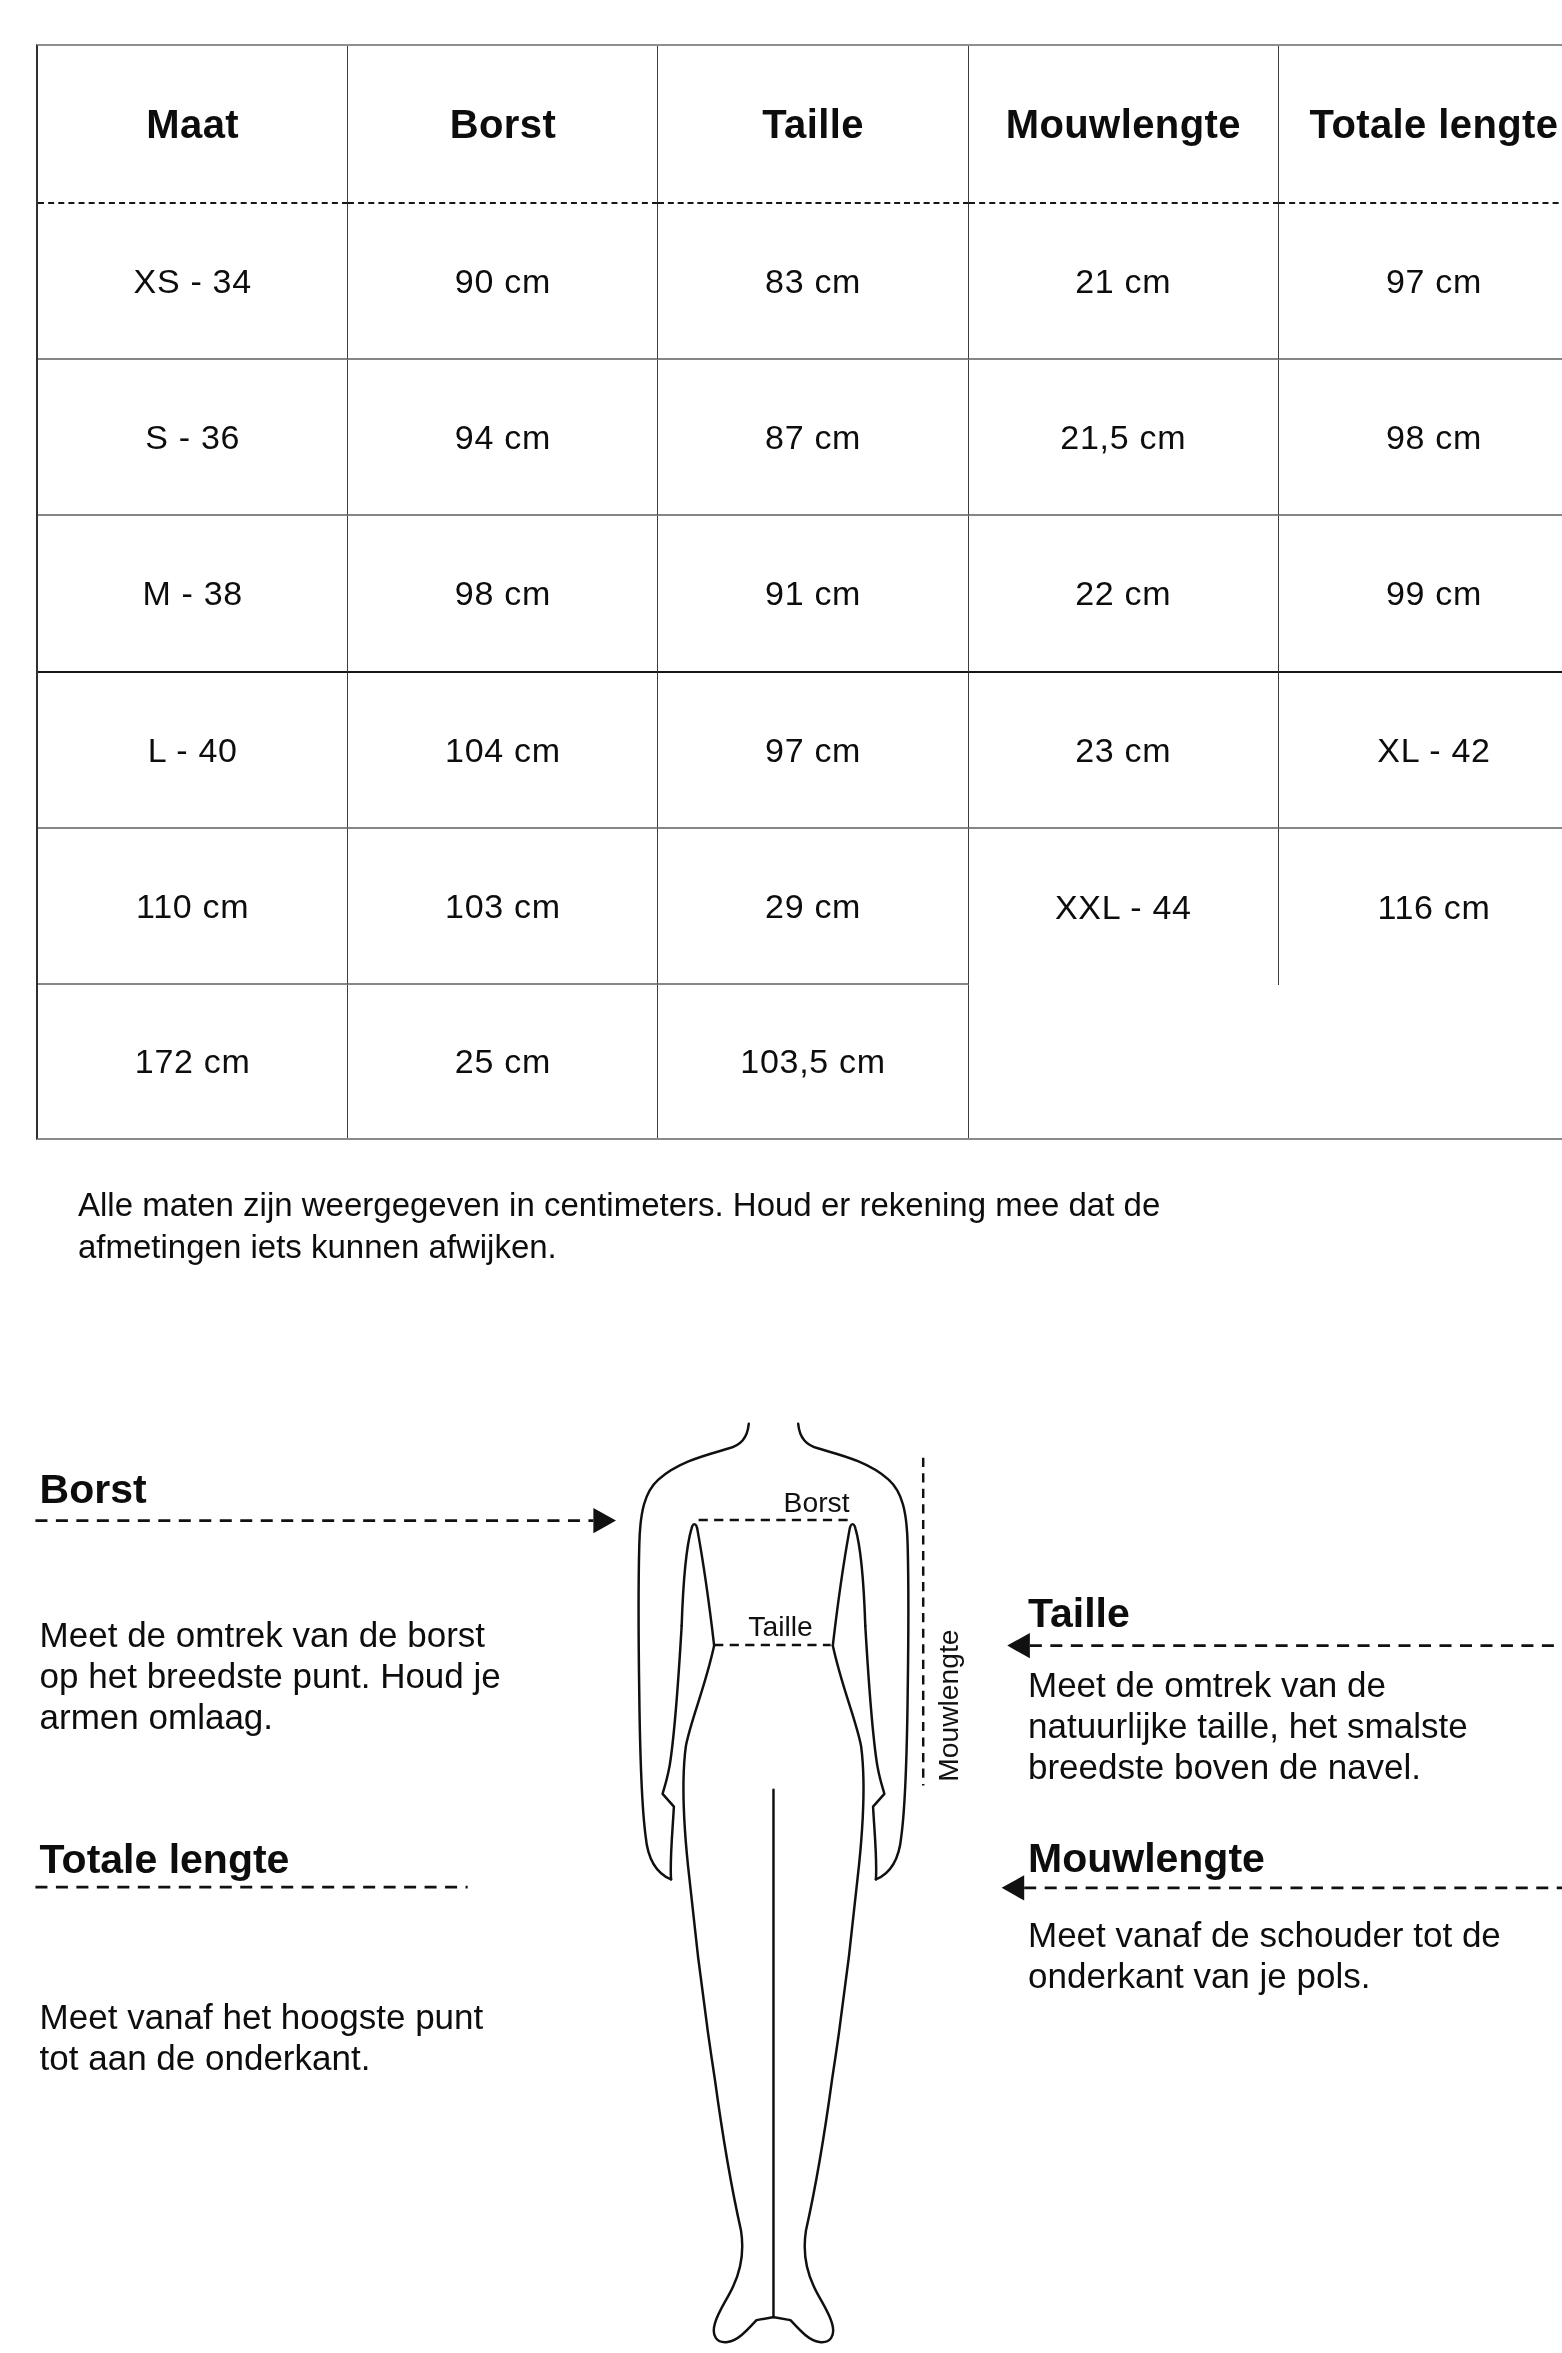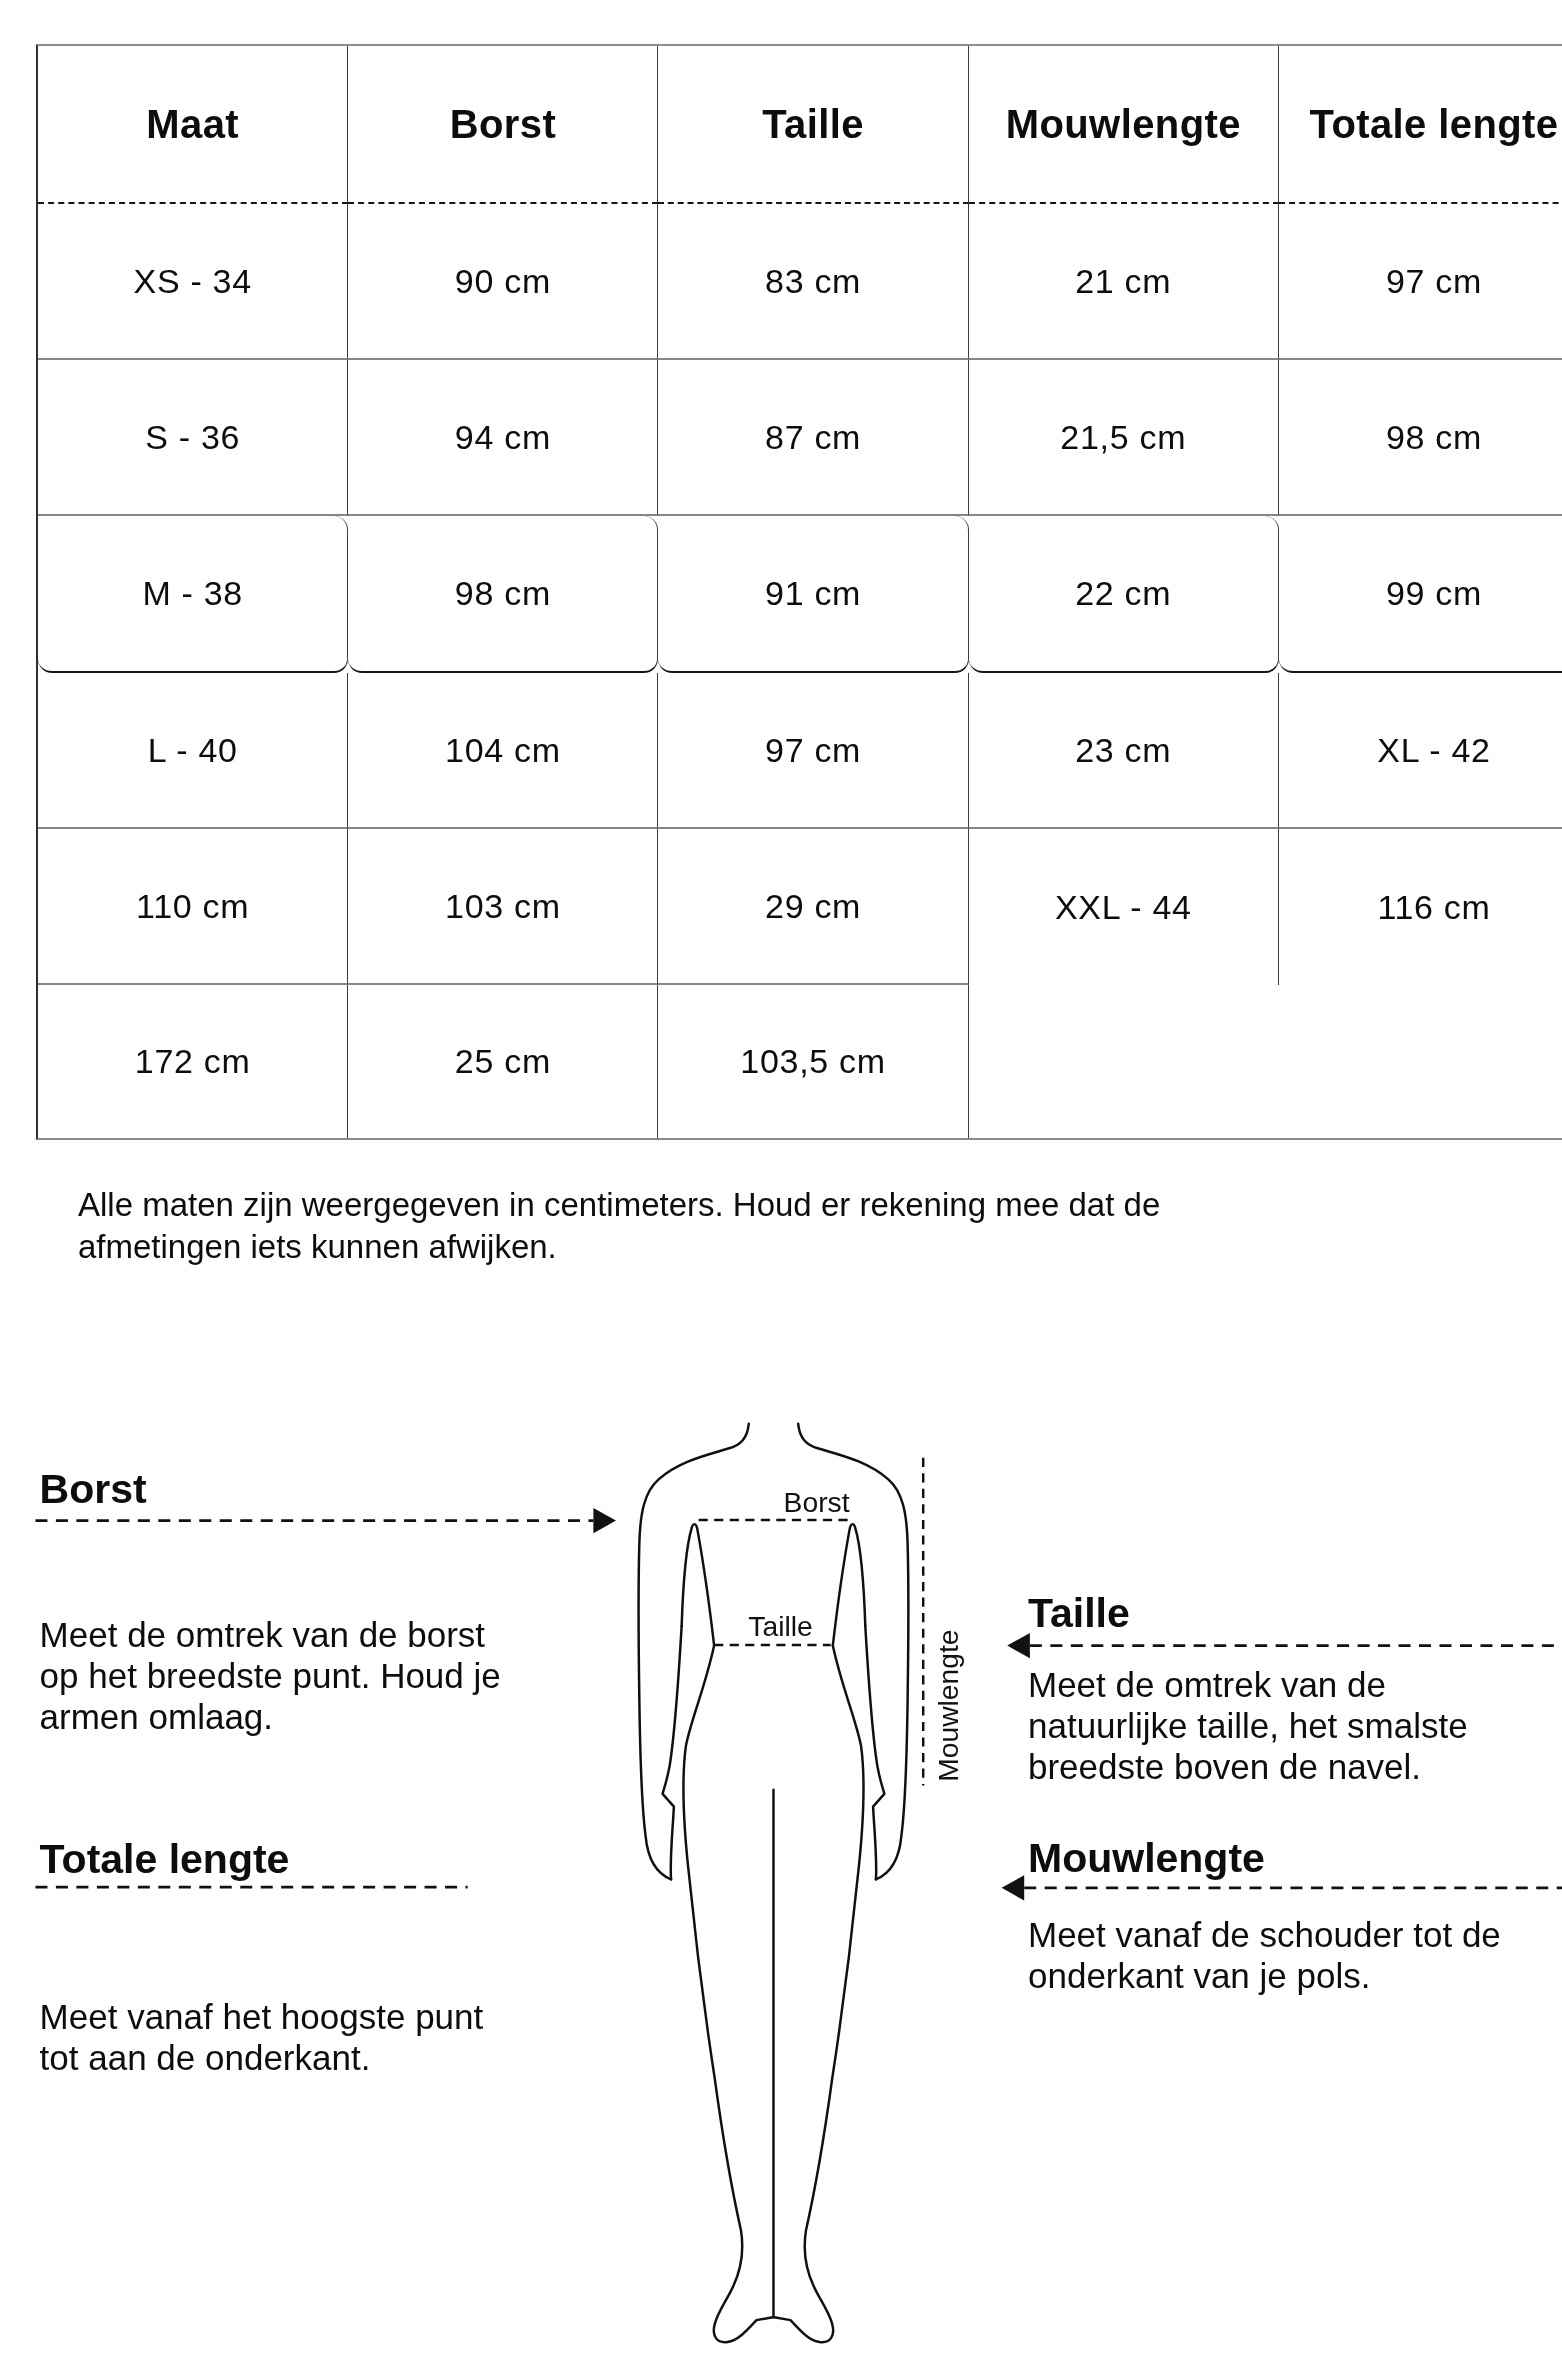--- a/index.html
+++ b/index.html
@@ -9,21 +9,21 @@
   .sizetable{position:absolute;left:2.1px;top:44px;width:1554px;height:1096px;box-sizing:border-box;
              border-top:2.1px solid #8e8e8e;border-bottom:2.1px solid #8a8a8a;
              border-left:2.1px solid #303030;border-right:1.4px solid #303030;
              display:grid;grid-template-columns:repeat(5,1fr);
              grid-template-rows:158px 156px 156px 157px 156px 156px auto;}
   .tc{display:flex;align-items:center;justify-content:center;box-sizing:border-box;
       border-right:1.4px solid #3d3d3d;font-size:34px;letter-spacing:0.7px;}
   .tc:nth-child(5n){border-right:none;}
   .th{font-weight:700;font-size:40px;letter-spacing:0.4px;border-bottom:2.8px dashed #161616;}
   .rg{border-bottom:2.1px solid #868686;}
-  .rd{border-bottom:2.1px solid #161616;border-radius:14px;}
+  .rd{border-bottom:2.1px solid #161616;}
   .rl{border-bottom:none;}
   
   .note{position:absolute;left:44px;top:1184px;font-size:33px;line-height:42px;}
   
   .sec-title{position:absolute;font-size:41px;font-weight:700;}
   .sec-text{position:absolute;font-size:35px;line-height:41px;}
   #t-borst{left:5.6px;top:1466px;}   #p-borst{left:5.6px;top:1614px;}
   #t-taille{left:994px;top:1590px;} #p-taille{left:994px;top:1664px;}
   #t-totale{left:5.6px;top:1836px;}  #p-totale{left:5.6px;top:1996px;}
   #t-mouw{left:994px;top:1835px;} #p-mouw{left:994px;top:1914px;}

